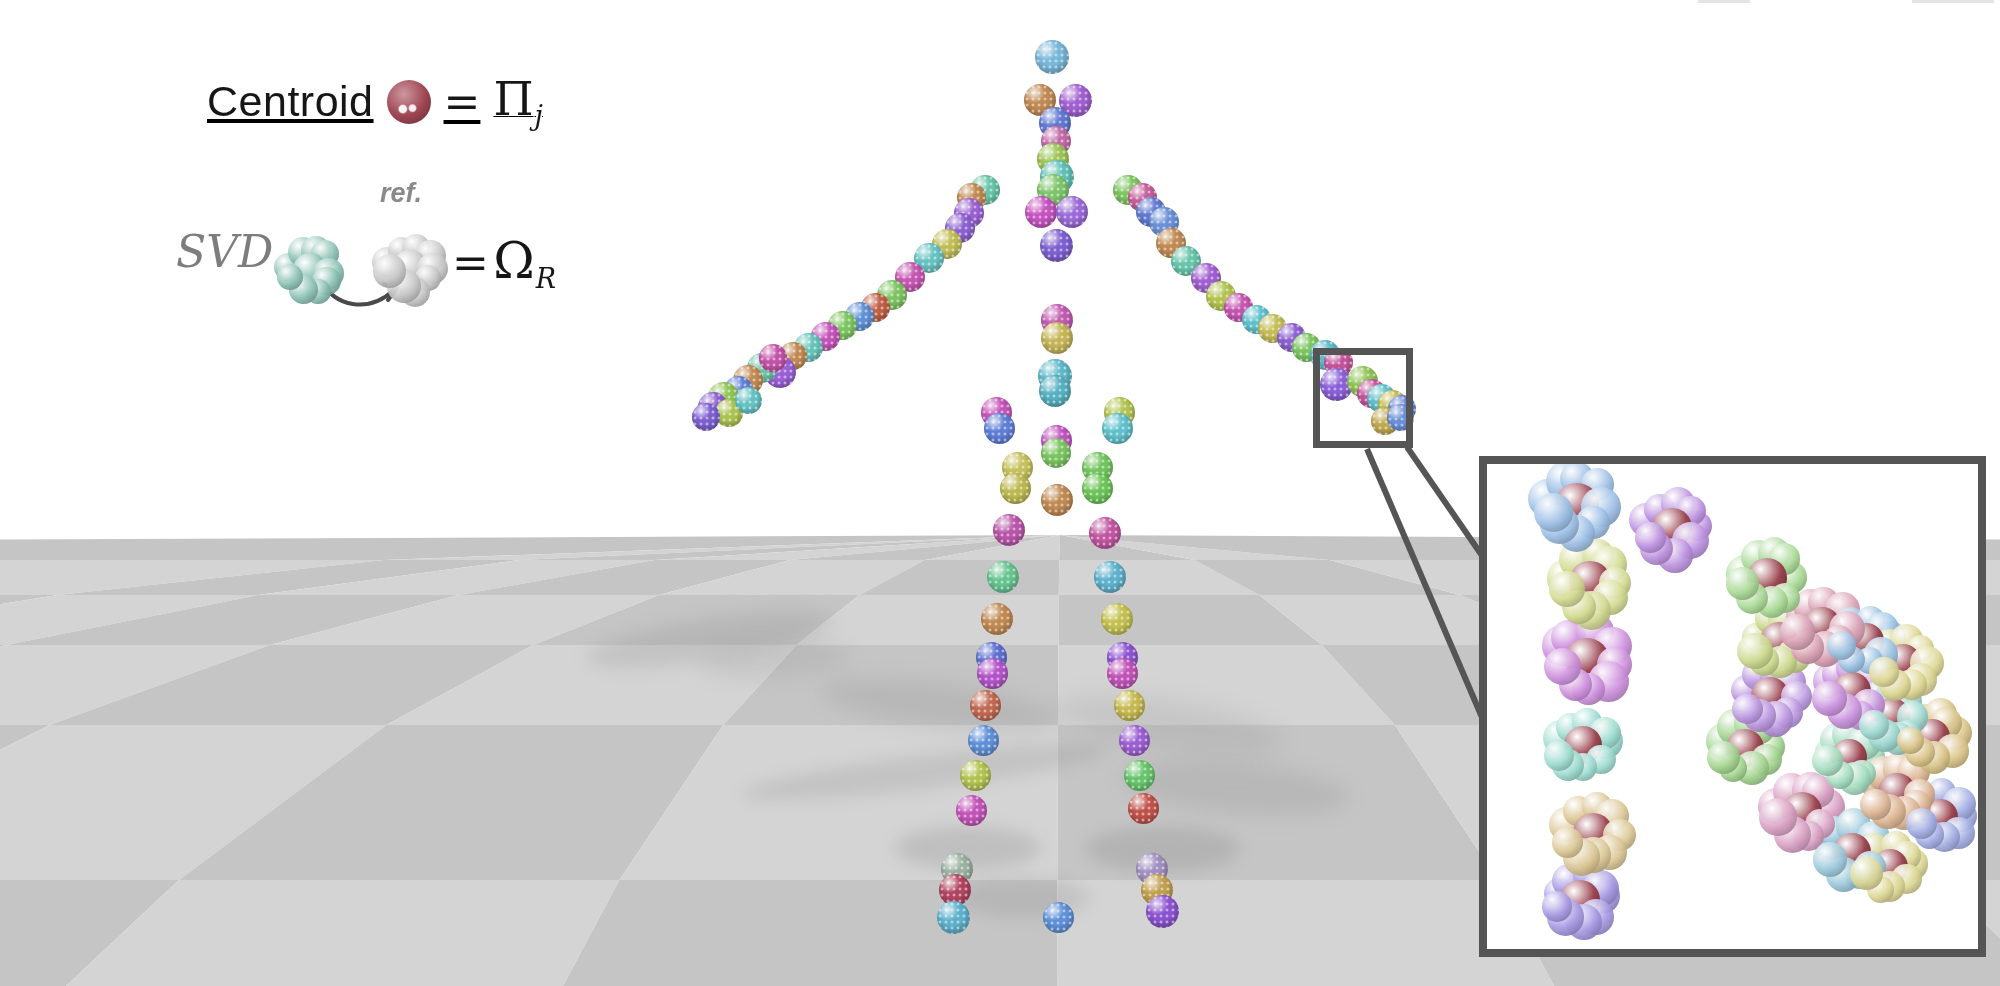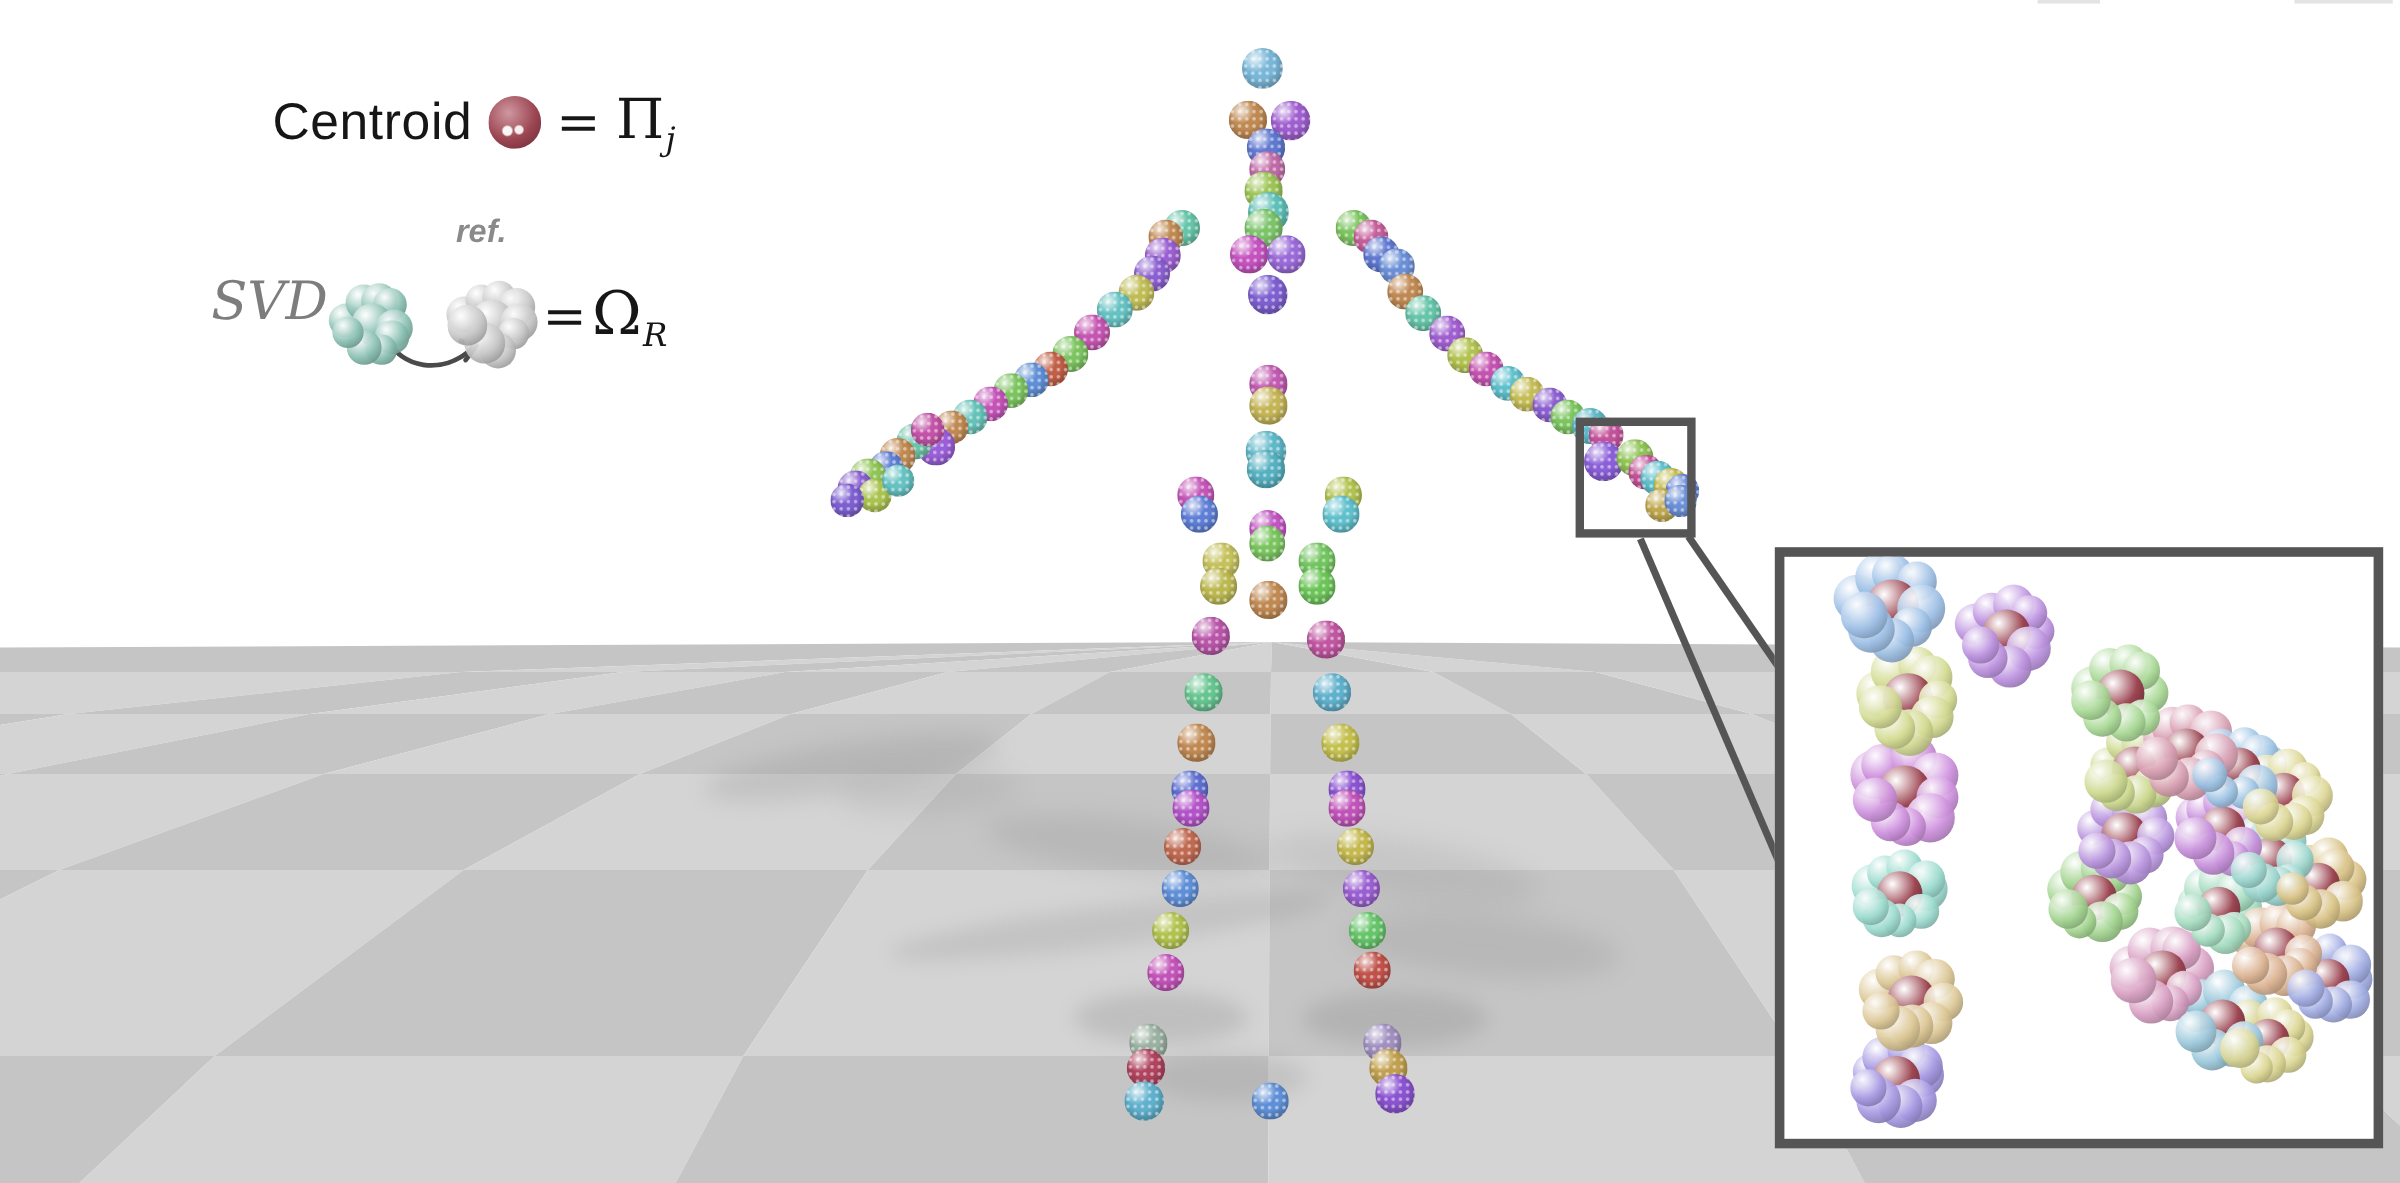--- a/index.html
+++ b/index.html
@@ -14,21 +14,21 @@
   .cl{position:absolute;border-radius:50%;}
   
   #connector-svg{position:absolute;left:0;top:0;z-index:4;}
   #zoom-square{position:absolute;border:7px solid #555;background:transparent;z-index:5;}
   
   #inset{position:absolute;border:8px solid #555;background:#fff;z-index:6;}
   #inset-content{position:absolute;left:0;top:0;width:100%;height:100%;overflow:hidden;}
   .fl{position:absolute;}
   .fl .p{position:absolute;border-radius:50%;}
   
-  .legend1{position:absolute;left:227px;top:72px;display:flex;align-items:center;gap:13px;z-index:7;}
+  .legend1{position:absolute;left:207px;top:72px;display:flex;align-items:center;gap:13px;z-index:7;text-decoration:underline;}
   .legend1 .word{font-size:43px;color:#161616;letter-spacing:.5px;}
   .centroid-ball{width:44px;height:44px;border-radius:50%;display:inline-block;
     background:
       radial-gradient(circle at 36% 66%, rgba(255,255,255,.95) 0 3.5px, rgba(255,255,255,0) 5px),
       radial-gradient(circle at 58% 64%, rgba(255,255,255,.9) 0 3px, rgba(255,255,255,0) 4.5px),
       radial-gradient(circle at 38% 32%, #cf97a0 0%, #9c4652 55%, #662833 100%);}
   .mtext{font-family:"DejaVu Serif",serif;font-size:44px;color:#161616;}
   .msym{font-family:"DejaVu Serif",serif;font-size:46px;color:#161616;}
   .msub{font-family:"DejaVu Serif",serif;font-style:italic;font-size:27px;color:#161616;
         vertical-align:-10px;margin-left:1px;}

